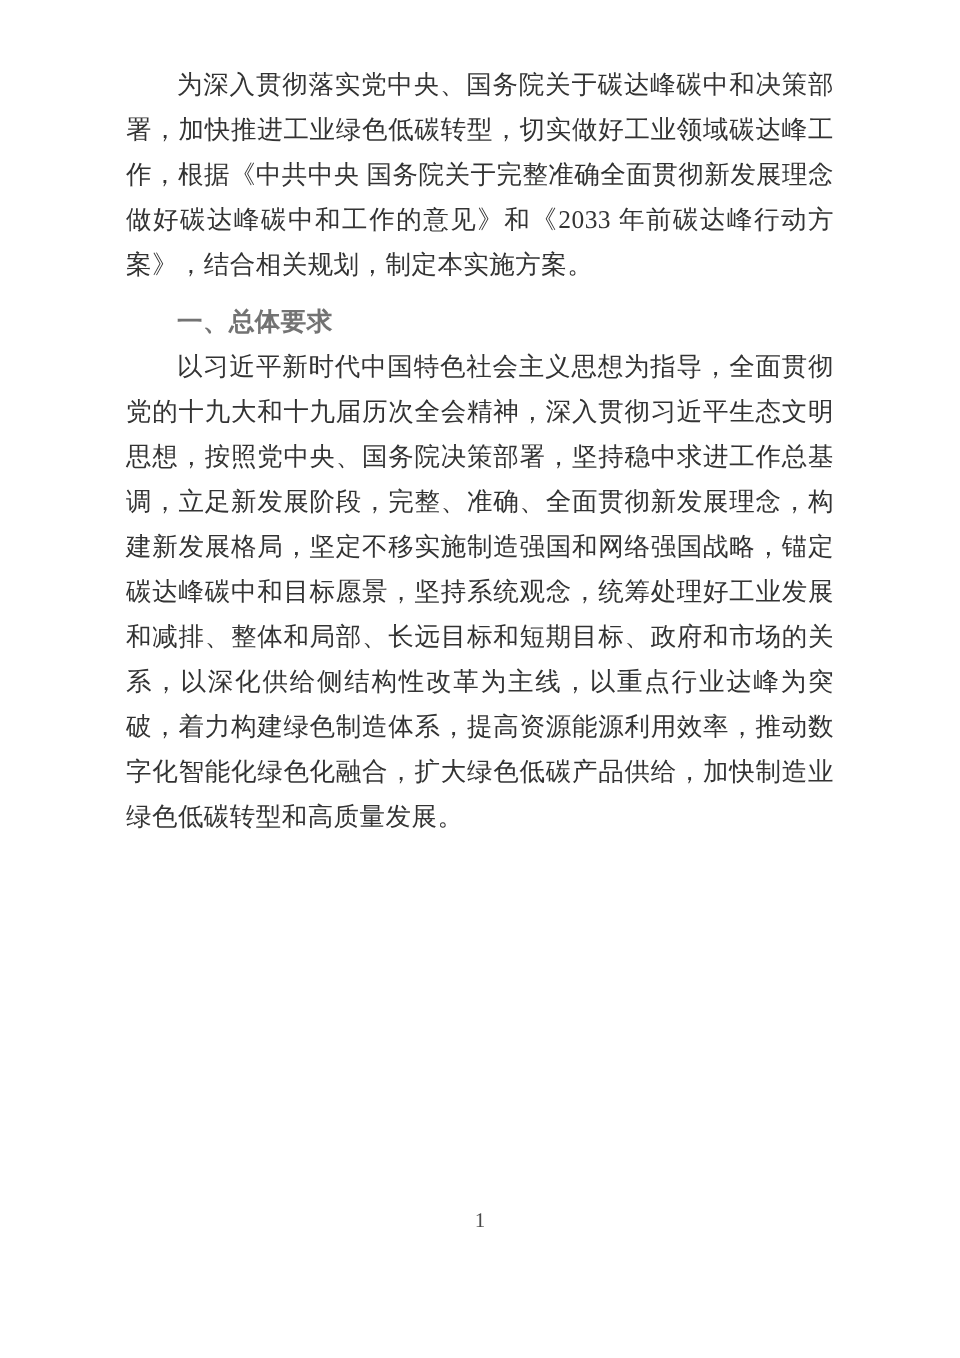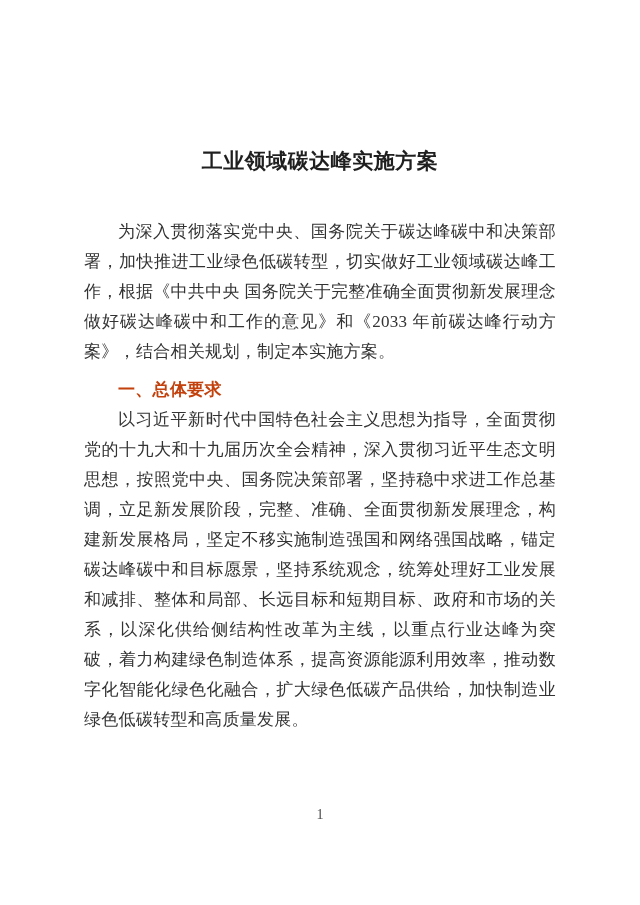--- a/index.html
+++ b/index.html
@@ -44,21 +44,21 @@
   }
   .intro-paragraph {
     margin-top: 42px;
   }
   .section-heading {
     margin: 8px 0 0 0;
     font-size: 17px;
     line-height: 30px;
     font-weight: 700;
     text-indent: 2em;
-    color: #c2410c;
+    color: #737373;
     letter-spacing: 0.3px;
     font-family: "Liberation Sans", sans-serif;
   }
   .subsection-heading {
     margin: 0;
     font-size: 17px;
     line-height: 30px;
     font-weight: 400;
     text-indent: 2em;
     letter-spacing: 0.3px;
@@ -74,19 +74,18 @@
     font-size: 14px;
     line-height: 20px;
     color: #4a4a4a;
   }
 </style>
 </head>
 <body>
 
 <div class="page">
   <div class="content">
-    <h1 class="doc-title">工业领域碳达峰实施方案</h1>
     <p class="body-text intro-paragraph">为深入贯彻落实党中央、国务院关于碳达峰碳中和决策部署，加快推进工业绿色低碳转型，切实做好工业领域碳达峰工作，根据《中共中央 国务院关于完整准确全面贯彻新发展理念做好碳达峰碳中和工作的意见》和《2033 年前碳达峰行动方案》，结合相关规划，制定本实施方案。</p>
     <h2 class="section-heading">一、总体要求</h2>
     <p class="body-text">以习近平新时代中国特色社会主义思想为指导，全面贯彻党的十九大和十九届历次全会精神，深入贯彻习近平生态文明思想，按照党中央、国务院决策部署，坚持稳中求进工作总基调，立足新发展阶段，完整、准确、全面贯彻新发展理念，构建新发展格局，坚定不移实施制造强国和网络强国战略，锚定碳达峰碳中和目标愿景，坚持系统观念，统筹处理好工业发展和减排、整体和局部、长远目标和短期目标、政府和市场的关系，以深化供给侧结构性改革为主线，以重点行业达峰为突破，着力构建绿色制造体系，提高资源能源利用效率，推动数字化智能化绿色化融合，扩大绿色低碳产品供给，加快制造业绿色低碳转型和高质量发展。</p>
   </div>
   <div class="page-number">1</div>
 </div>
 
 </body></html>

